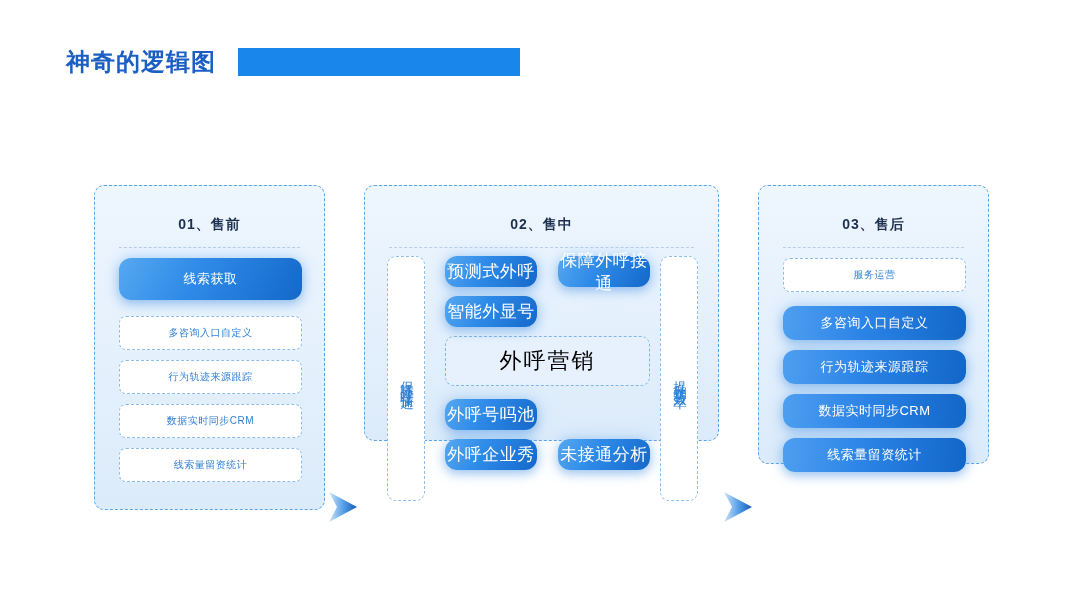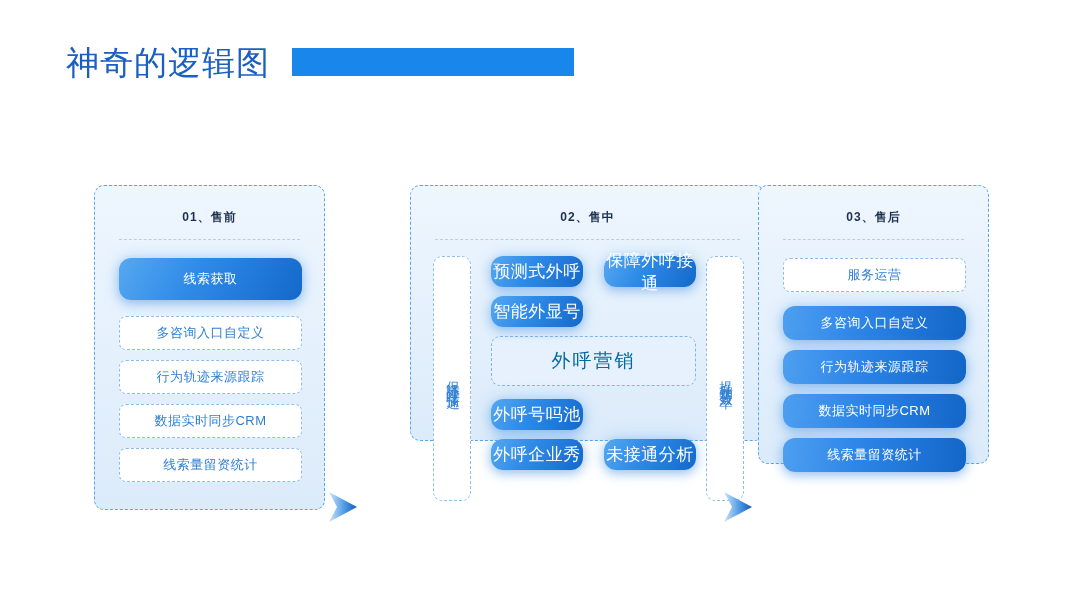--- a/index.html
+++ b/index.html
@@ -18,22 +18,22 @@
   
   .title-row {
     position: absolute;
     left: 66px;
     top: 40px;
     display: flex;
     align-items: center;
     height: 44px;
   }
   .title-text {
-    font-size: 33px;
-    font-weight: normal;
+    font-size: 24px;
+    font-weight: bold;
     color: #1b5fc2;
     letter-spacing: 1px;
     line-height: 1;
     white-space: nowrap;
   }
   .title-bar {
     width: 282px;
     height: 28px;
     background: #1886ea;
     margin-left: 22px;
@@ -50,29 +50,29 @@
 
   .panel {
     position: absolute;
     top: 0;
     border: 1px dashed #5aa5e8;
     border-radius: 10px;
     background: linear-gradient(180deg, #eef6fe 0%, #e4f0fc 55%, #dcebfa 100%);
     box-sizing: border-box;
   }
   .panel-1 { left: 94px;  width: 231px; height: 325px; }
-  .panel-2 { left: 364px; width: 355px; height: 256px; margin-left: 46px; }
+  .panel-2 { left: 364px; width: 355px; height: 256px; }
   .panel-3 { left: 758px; width: 231px; height: 279px; }
 
   .panel-head {
     text-align: center;
-    font-size: 12px;
+    font-size: 14px;
     font-weight: bold;
     color: #1c2f4d;
-    padding-top: 23px;
+    padding-top: 30px;
     letter-spacing: 1px;
   }
   .panel-divider {
     margin: 13px 24px 0 24px;
     border-top: 1px dashed #b9cee6;
     height: 0;
   }
 
   
   .chip {
@@ -88,21 +88,21 @@
     box-sizing: border-box;
     text-align: center;
   }
 
   
   .card {
     border: 1px dashed #8dbdec;
     border-radius: 7px;
     background: #ffffff;
     color: #2e7fd4;
-    font-size: 13px;
+    font-size: 10px;
     display: flex;
     align-items: center;
     justify-content: center;
     letter-spacing: 0.5px;
     box-sizing: border-box;
     text-align: center;
   }
 
   
   .c1-body {
@@ -160,22 +160,22 @@
     width: 92px;
     height: 31px;
     font-size: 17px;
   }
   .c2-wide {
     height: 50px;
     margin: 6px 0 13px 0;
     border: 1px dashed #7fb6ea;
     border-radius: 9px;
     background: #e6f1fd;
-    color: #0369a1;
-    font-size: 19px;
+    color: #000000;
+    font-size: 22px;
     display: flex;
     align-items: center;
     justify-content: center;
     letter-spacing: 2px;
     box-sizing: border-box;
   }
 
   
   .c3-body {
     position: absolute;

